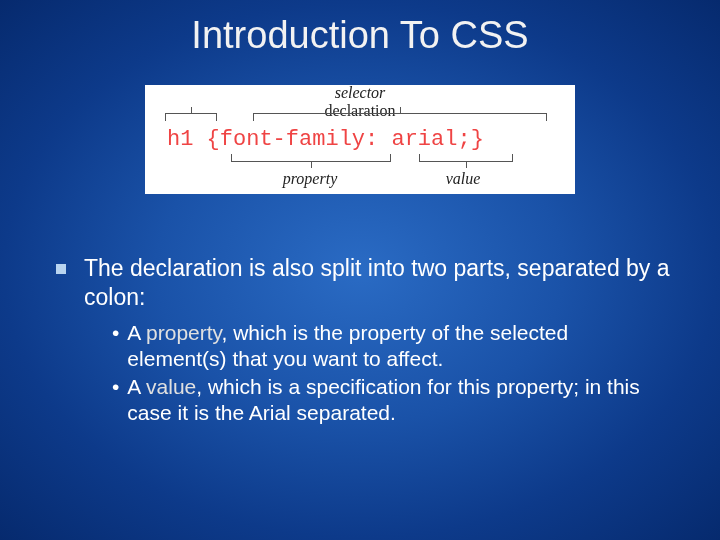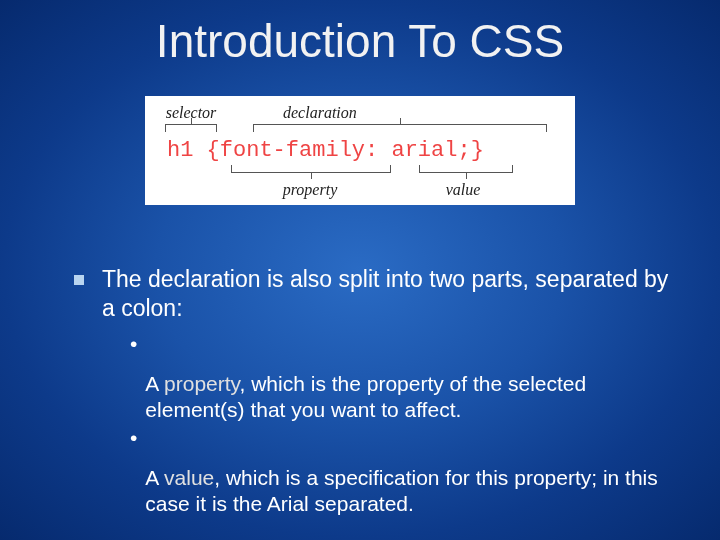--- a/index.html
+++ b/index.html
@@ -13,21 +13,21 @@
   .slide {
     width: 720px;
     height: 540px;
     background: radial-gradient(ellipse at center, #2a6bc4 0%, #1a52a8 40%, #0d3a8a 70%, #062a6e 100%);
     color: #ffffff;
     box-sizing: border-box;
     position: relative;
   }
   .title {
     text-align: center;
-    font-size: 46px;
+    font-size: 38px;
     font-weight: 400;
     padding-top: 14px;
     color: #f2f2f2;
     font-family: Verdana, Geneva, sans-serif;
   }
   .diagram-box {
     background: #ffffff;
     width: 430px;
     margin: 28px auto 0 auto;
     color: #222;
@@ -36,33 +36,33 @@
     box-sizing: border-box;
   }
   .diagram-row {
     display: flex;
     align-items: center;
     justify-content: center;
   }
   .top-labels {
     font-size: 16px;
     height: 22px;
+    flex-direction: column;
   }
   .top-sel {
     width: 72px;
     text-align: center;
     font-style: italic;
   }
   .top-gap {
     width: 56px;
   }
   .top-decl {
     flex: 1;
     text-align: left;
-    font-style: italic;
   }
   .bracket-row {
     height: 12px;
     display: flex;
     justify-content: center;
   }
   .br-sel {
     width: 50px;
     border-top: 1px solid #555;
     border-left: 1px solid #555;
@@ -165,21 +165,21 @@
   }
   .bl-mid {
     width: 28px;
   }
   .bl-val {
     width: 92px;
     text-align: center;
   }
 
   .body-text {
-    padding: 60px 50px 0 74px;
+    padding: 60px 50px 0 56px;
     font-size: 23px;
     line-height: 1.25;
   }
   .main-bullet {
     display: flex;
     align-items: flex-start;
   }
   .bullet-square {
     width: 10px;
     height: 10px;
@@ -197,21 +197,20 @@
   .sub-item {
     display: flex;
     margin-bottom: 2px;
   }
   .sub-dot {
     margin-right: 8px;
     line-height: 1.25;
   }
   .sub-txt {
     line-height: 1.25;
-    margin-top: 40px;
   }
   .em {
     color: #e0e0e0;
   }
 </style>
 </head>
 <body>
 
 <div class="slide">
 

